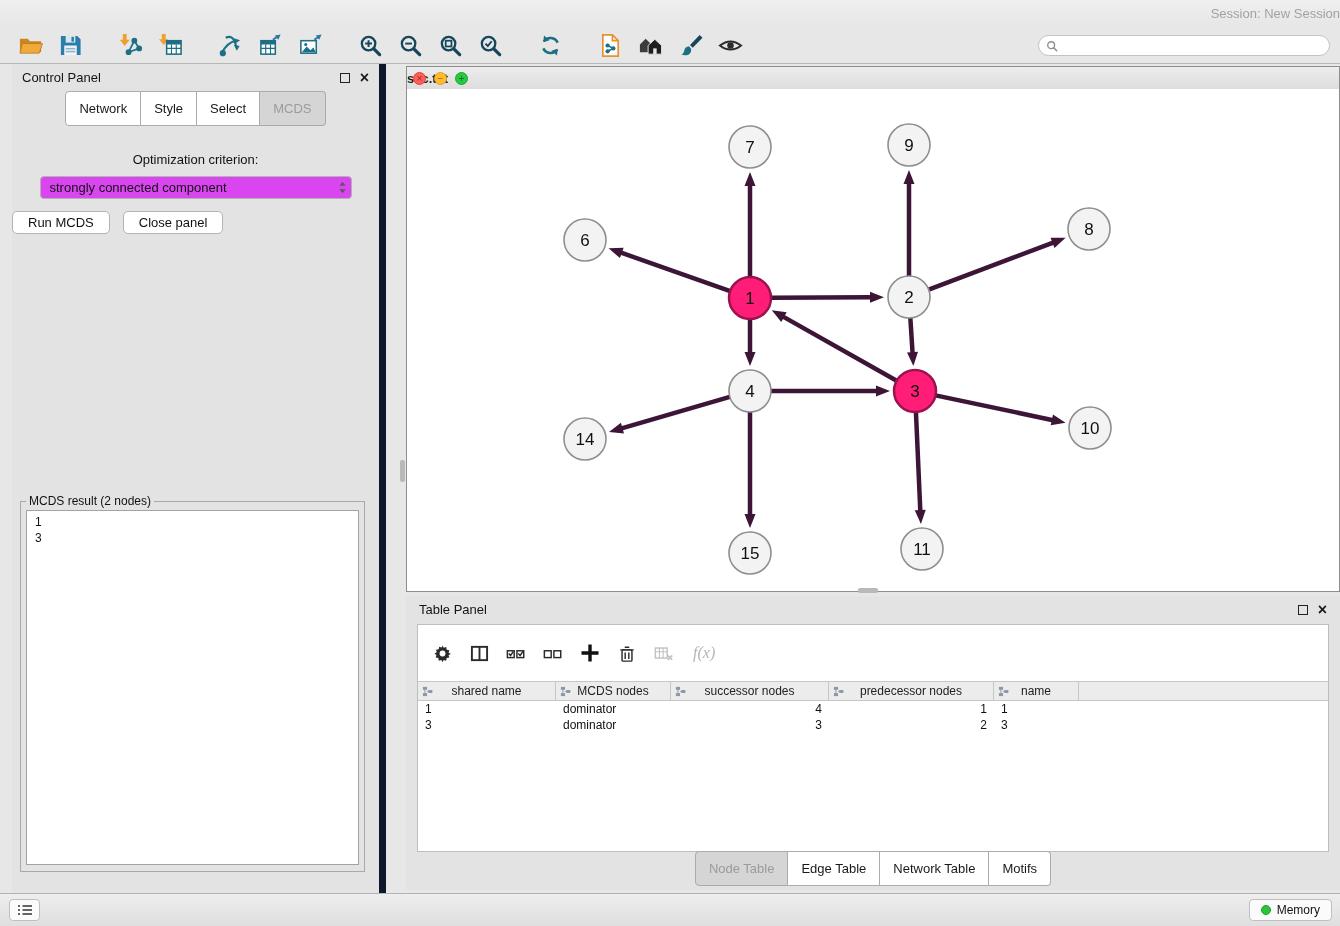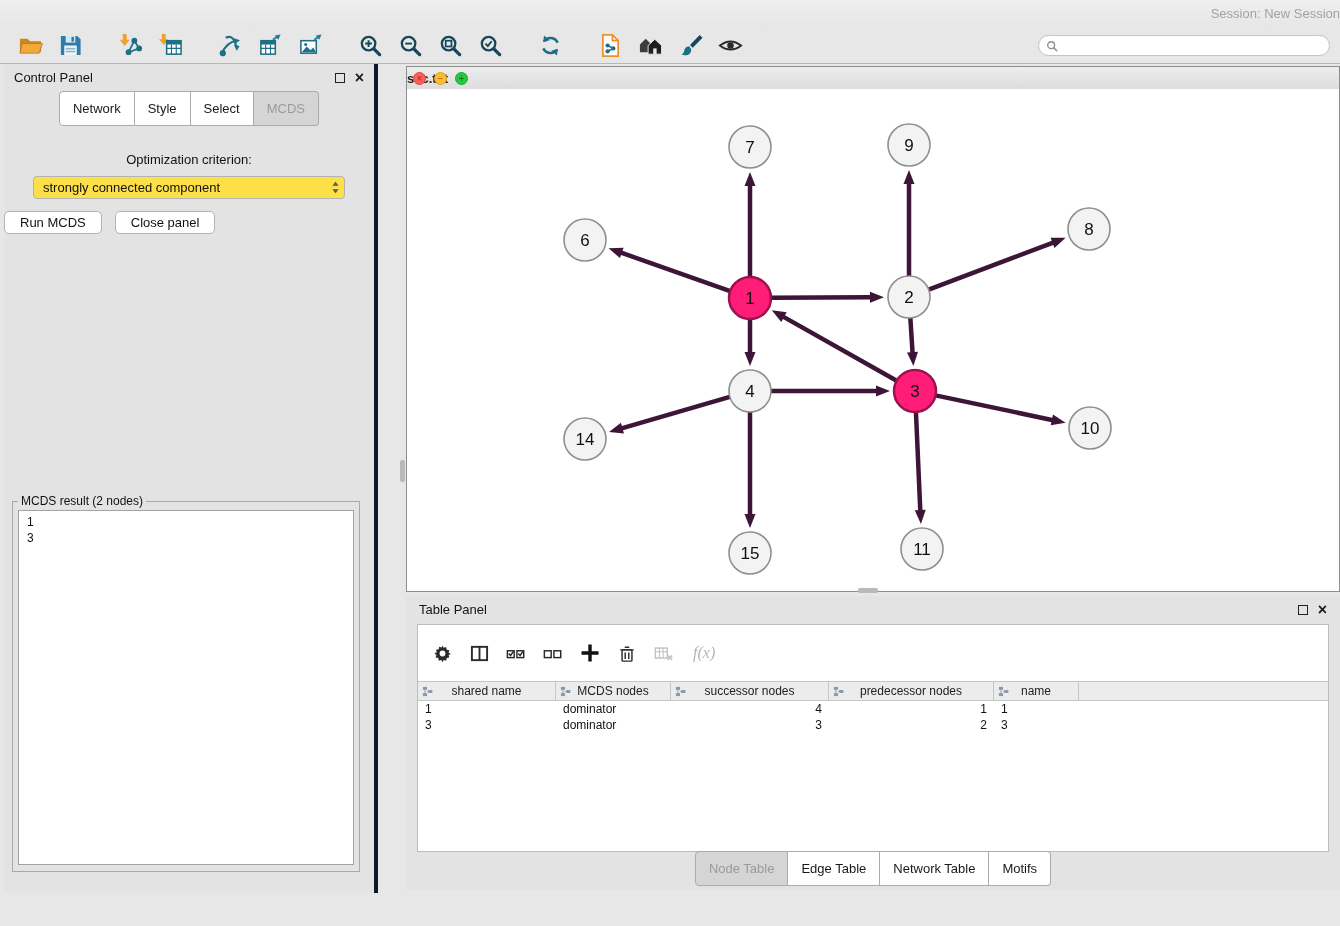--- a/index.html
+++ b/index.html
@@ -13,33 +13,33 @@
            border-bottom:1px solid #b6b6b6;display:flex;align-items:center;padding:0 10px;box-sizing:border-box;}
   #toolbar-buttons{display:flex;align-items:center;}
   .tb-btn{width:34px;height:30px;display:flex;align-items:center;justify-content:center;margin:0 3px;}
   .tb-ic{width:25px;height:25px;}
   .tb-gap{width:20px;}
   .search{margin-left:auto;width:292px;height:21px;background:#fff;border:1px solid #c3c3c3;border-radius:11px;
           display:flex;align-items:center;padding:0 7px;box-sizing:border-box;}
   .search input{border:none;outline:none;flex:1;font-size:12px;background:transparent;font-family:inherit;}
 
   
-  .control-panel{position:absolute;top:64px;left:4px;width:374px;height:829px;background:#e3e3e3;
-                 border-right:4px solid #0f172a;box-sizing:border-box;}
+  .control-panel{position:absolute;top:64px;left:12px;width:374px;height:829px;background:#e3e3e3;
+                 border-right:7px solid #0f172a;box-sizing:border-box;}
   .panel-header{height:27px;display:flex;align-items:center;padding:0 10px;font-size:13px;color:#141414;}
   .panel-header .spacer{flex:1;}
   .float-glyph{width:8px;height:8px;border:1.5px solid #222;display:inline-block;margin-left:10px;}
   .close-glyph{font-size:16px;font-weight:bold;color:#1a1a1a;margin-left:10px;line-height:16px;}
   .seg-tabs{display:flex;justify-content:center;}
   .seg{border:1px solid #ababab;border-left:none;background:#fff;font-size:13px;padding:9px 13px;color:#191919;}
   .seg:first-child{border-left:1px solid #ababab;border-radius:4px 0 0 4px;}
   .seg:last-child{border-radius:0 4px 4px 0;}
   .seg.active{background:#d5d5d5;color:#9b9b9b;}
   .opt-label{text-align:center;font-size:13px;margin-top:26px;color:#111;}
-  .dropdown{margin:9px auto 0;width:312px;height:23px;background:#fde047;border:1px solid #b3b3b3;border-radius:4px;
+  .dropdown{margin:9px auto 0;width:312px;height:23px;background:#d946ef;border:1px solid #b3b3b3;border-radius:4px;
             display:flex;align-items:center;font-size:13px;padding:0 4px 0 9px;box-sizing:border-box;color:#111;}
   .dropdown .dd-label{flex:1;}
   .btn-row{display:flex;gap:13px;margin-top:12px;}
   .btn{background:#fff;border:1px solid #b3b3b3;border-radius:5px;font-size:13px;padding:3px 15px;color:#111;
        font-family:inherit;}
   .result-box{position:absolute;left:8px;right:14px;top:430px;bottom:21px;border:1px solid #a9a9a9;margin:0;
               padding:2px 5px 6px;box-sizing:border-box;}
   .result-box legend{font-size:12px;color:#111;padding:0 3px;}
   .result-inner{width:100%;height:100%;background:#fff;border:1px solid #a3a3a3;font-size:12px;color:#111;
                 white-space:pre;padding:3px 8px;box-sizing:border-box;overflow:hidden;line-height:16px;}
@@ -543,14 +543,25 @@
         </div>
     </div>
     <div class="seg-tabs bottom" id="tp-tabs">
         <div class="seg active">Node Table</div>
         <div class="seg">Edge Table</div>
         <div class="seg">Network Table</div>
         <div class="seg">Motifs</div>
       </div>
   </div>
 
+  <div class="statusbar">
+    <button class="status-btn left">
+      <svg viewBox="0 0 16 12" width="16" height="12">
+        <path d="M1 2 h2 M5.5 2 h9.5 M1 6 h2 M5.5 6 h9.5 M1 10 h2 M5.5 10 h9.5" stroke="#333" stroke-width="1.6"></path>
+      </svg>
+    </button>
+    <button class="status-btn right">
+      <span class="mem-dot"></span>
+      <span>Memory</span>
+    </button>
+  </div>
 
 </div>
 
 </body></html>

